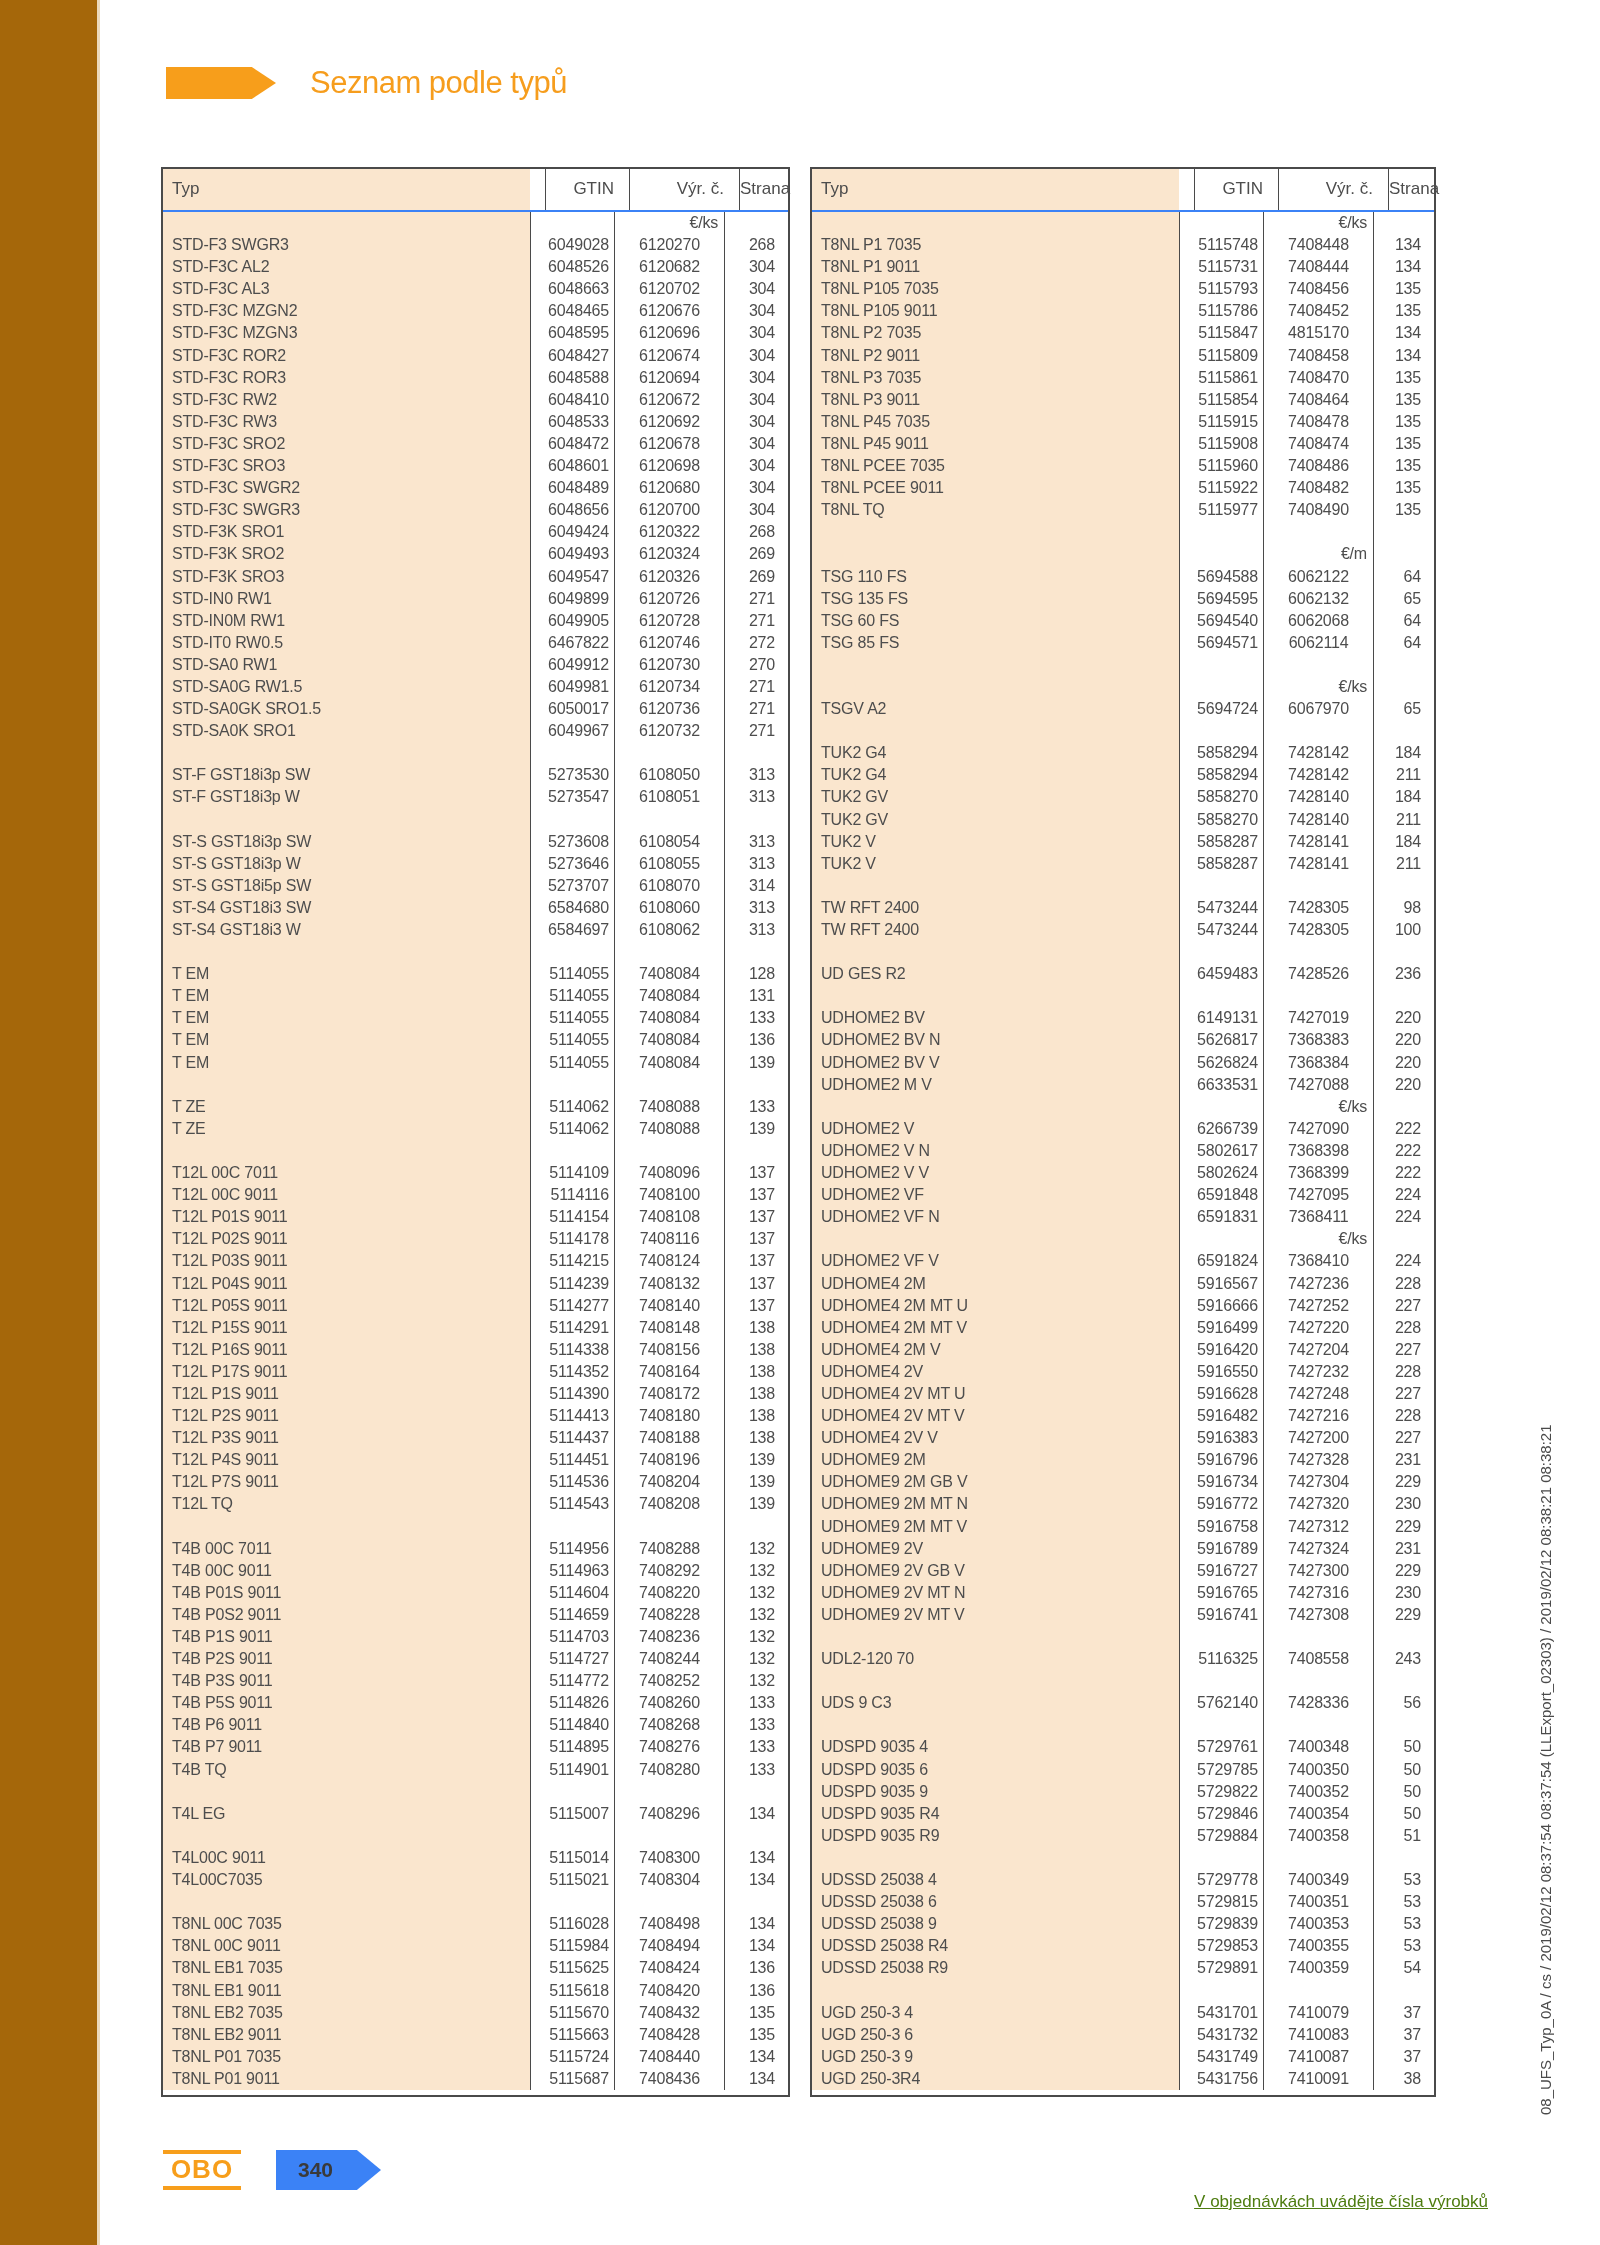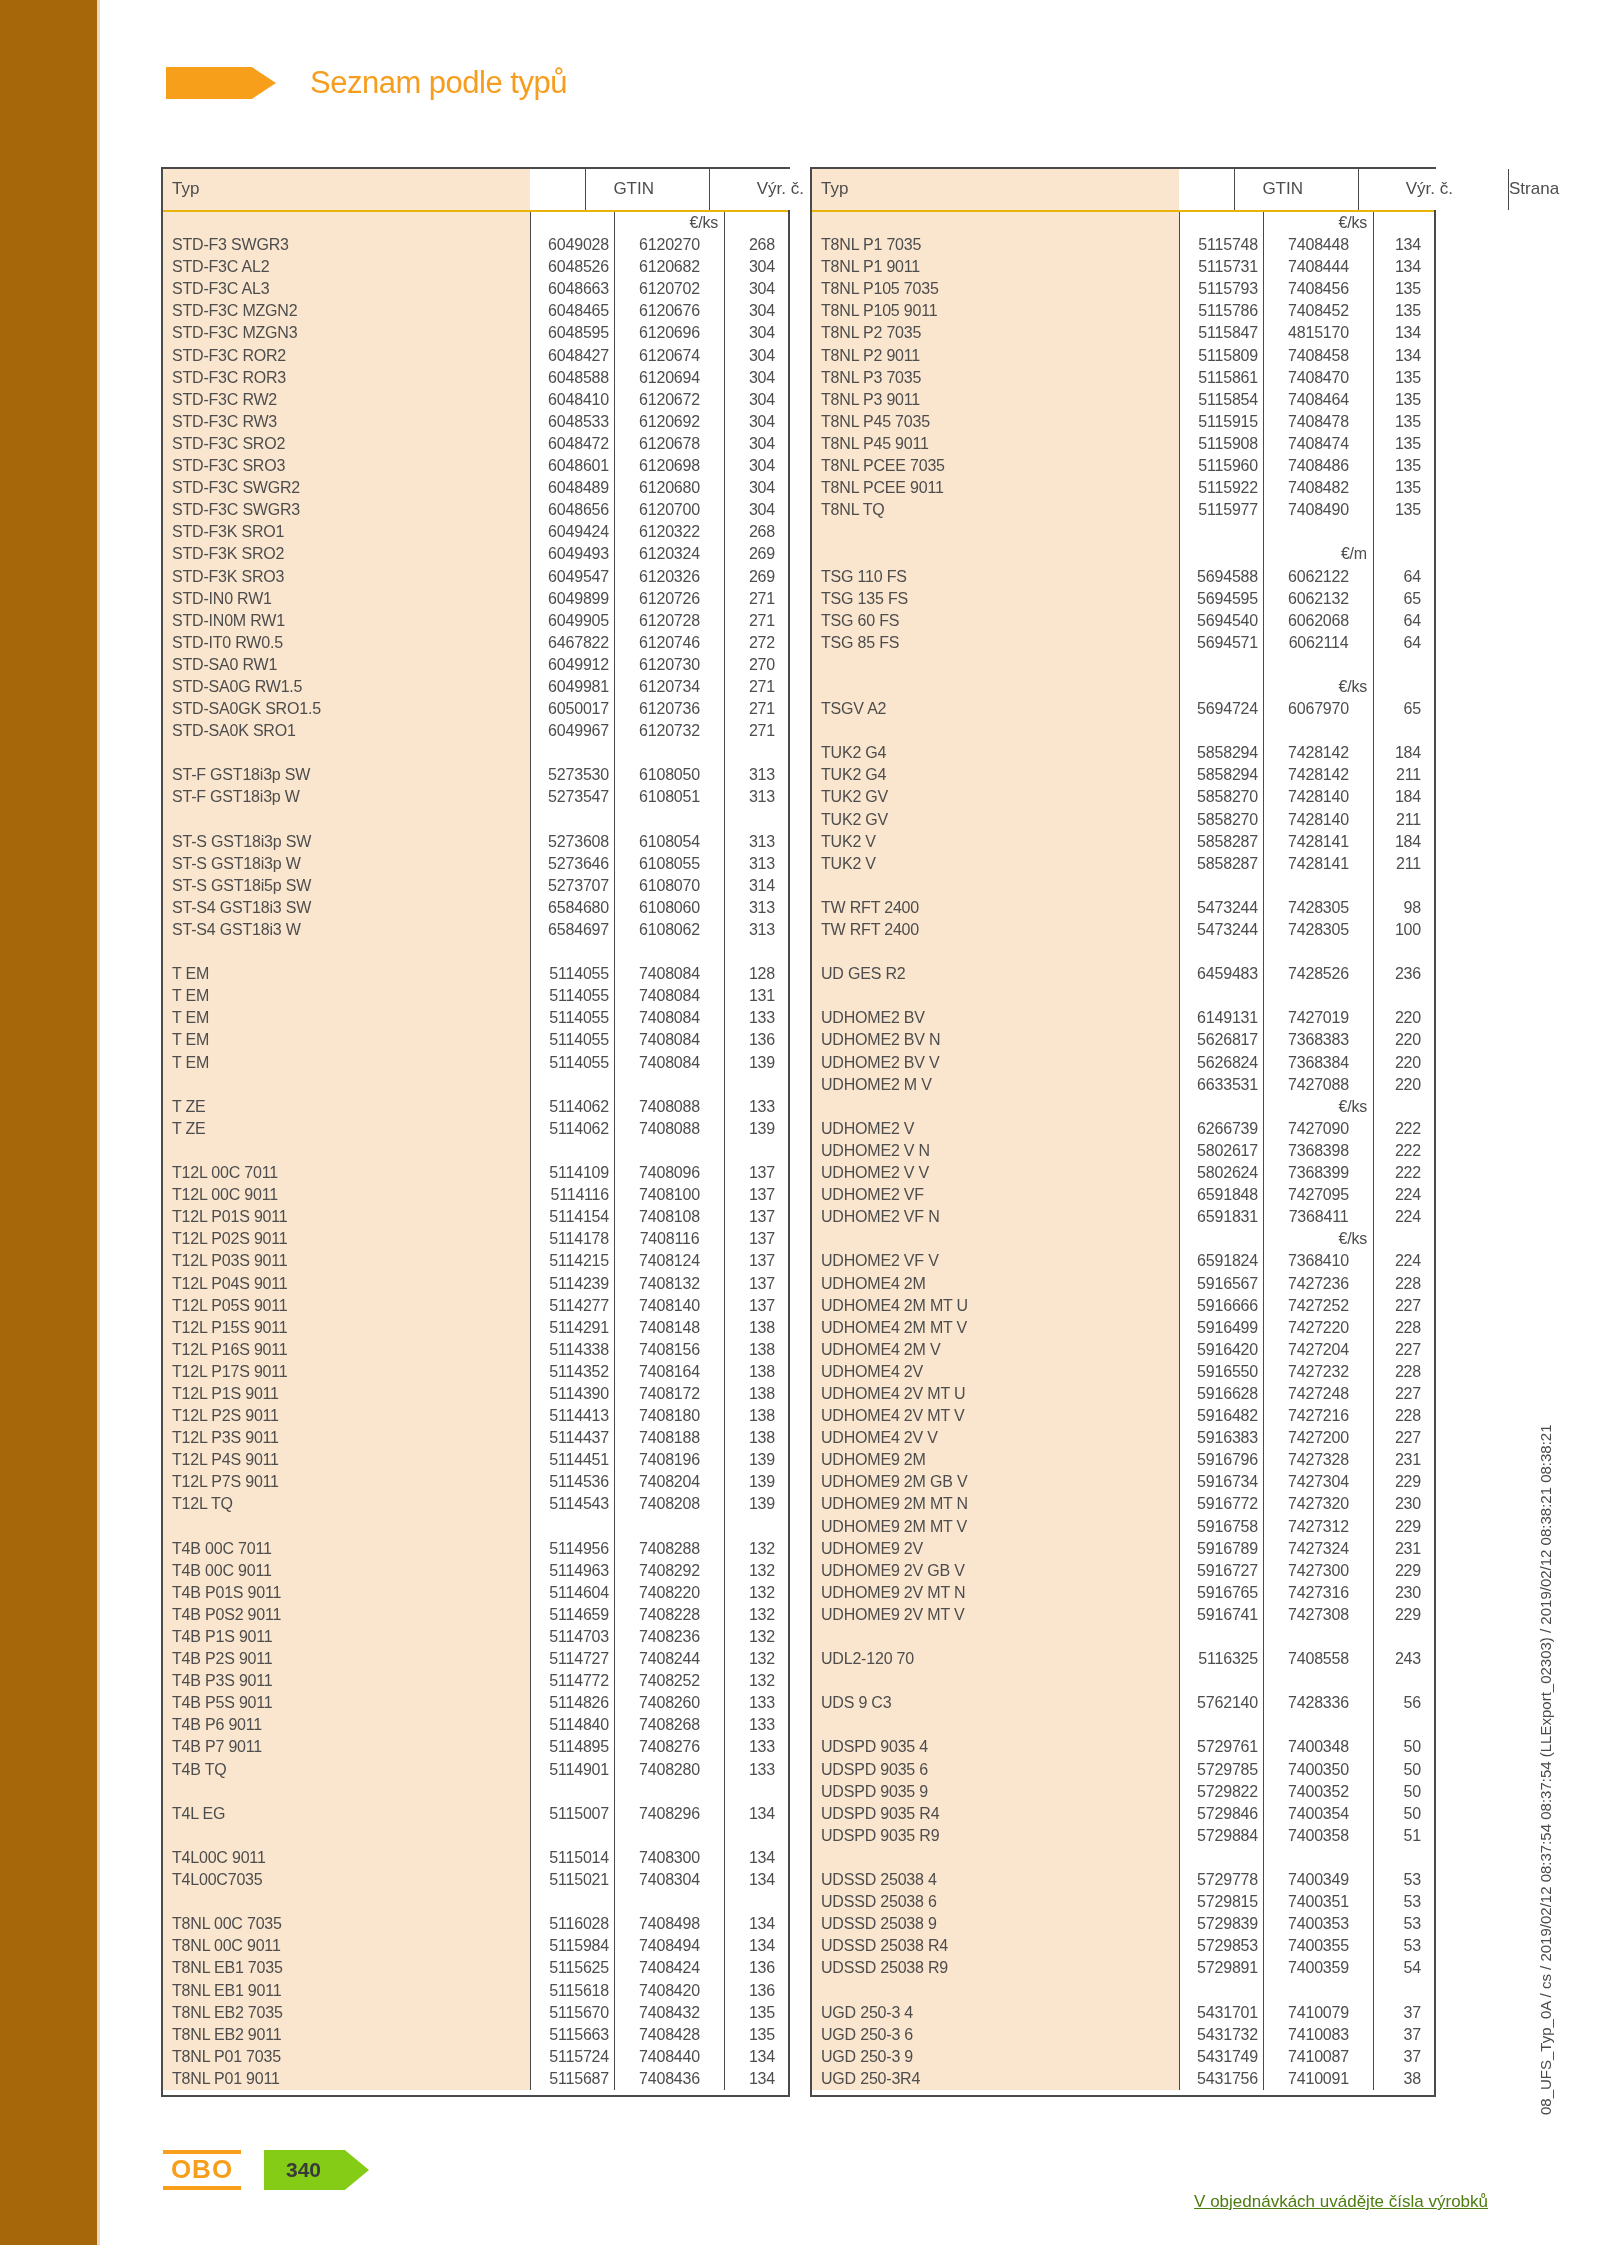--- a/index.html
+++ b/index.html
@@ -22,21 +22,21 @@
   .page-title{
     position:absolute;left:310px;top:64px;font-size:31px;line-height:38px;
     color:#f69d1d;letter-spacing:-0.5px;white-space:nowrap;
   }
   
   .cat-table{
     position:absolute;top:167px;border:2px solid #4a4a4a;background:#fff;
   }
   .table-left{left:161px;width:625px;height:1926px;}
   .table-right{left:810px;width:622px;height:1926px;}
-  .thead{display:grid;height:41px;border-bottom:2px solid #eab308;gap:40px;}
+  .thead{display:grid;height:41px;border-bottom:2px solid #3b82f6;}
   .table-left .thead,.table-left .trow{grid-template-columns:367px 84px 110px 60px;}
   .table-right .thead,.table-right .trow{grid-template-columns:367px 84px 110px 57px;}
   .th{box-sizing:border-box;font-size:17px;line-height:39px;background:#fff;}
   .th-typ{background:#fae6ce;padding-left:9px;text-align:left;}
   .th-gtin,.th-vyr,.th-strana{border-left:1px solid #4a4a4a;text-align:right;margin-left:15px;}
   .tbody{display:block;}
   .trow{display:grid;height:22.1px;}
   .td{box-sizing:border-box;font-size:16px;line-height:22.1px;letter-spacing:-0.2px;overflow:hidden;}
   .cell-typ{background:#fae6ce;padding-left:9px;text-align:left;white-space:nowrap;}
   .cell-gtin{border-left:1px solid #4a4a4a;text-align:right;padding-right:5px;}
@@ -48,22 +48,22 @@
     position:absolute;left:163px;top:2150px;width:78px;height:40px;
     border-top:4px solid #f79e1b;border-bottom:4px solid #f79e1b;
     box-sizing:border-box;text-align:center;
   }
   .obo-logo span{
     font-size:26px;line-height:31px;font-weight:bold;color:#f79e1b;
     letter-spacing:1px;
     margin-top:31px;
   }
   .page-badge{
-    position:absolute;left:264px;top:2150px;width:105px;height:40px;
-    background:#84cc16;
+    position:absolute;left:276px;top:2150px;width:105px;height:40px;
+    background:#3b82f6;
     clip-path:polygon(0 0,77% 0,100% 50%,77% 100%,0 100%);
   }
   .page-badge span{
     display:block;padding-left:22px;font-size:21px;line-height:40px;
     font-weight:bold;color:#3a3a3a;
   }
   .footer-note{
     position:absolute;left:0;top:2192px;width:1488px;text-align:right;
     font-size:17px;color:#4d7c0f;text-decoration:underline;
   }

